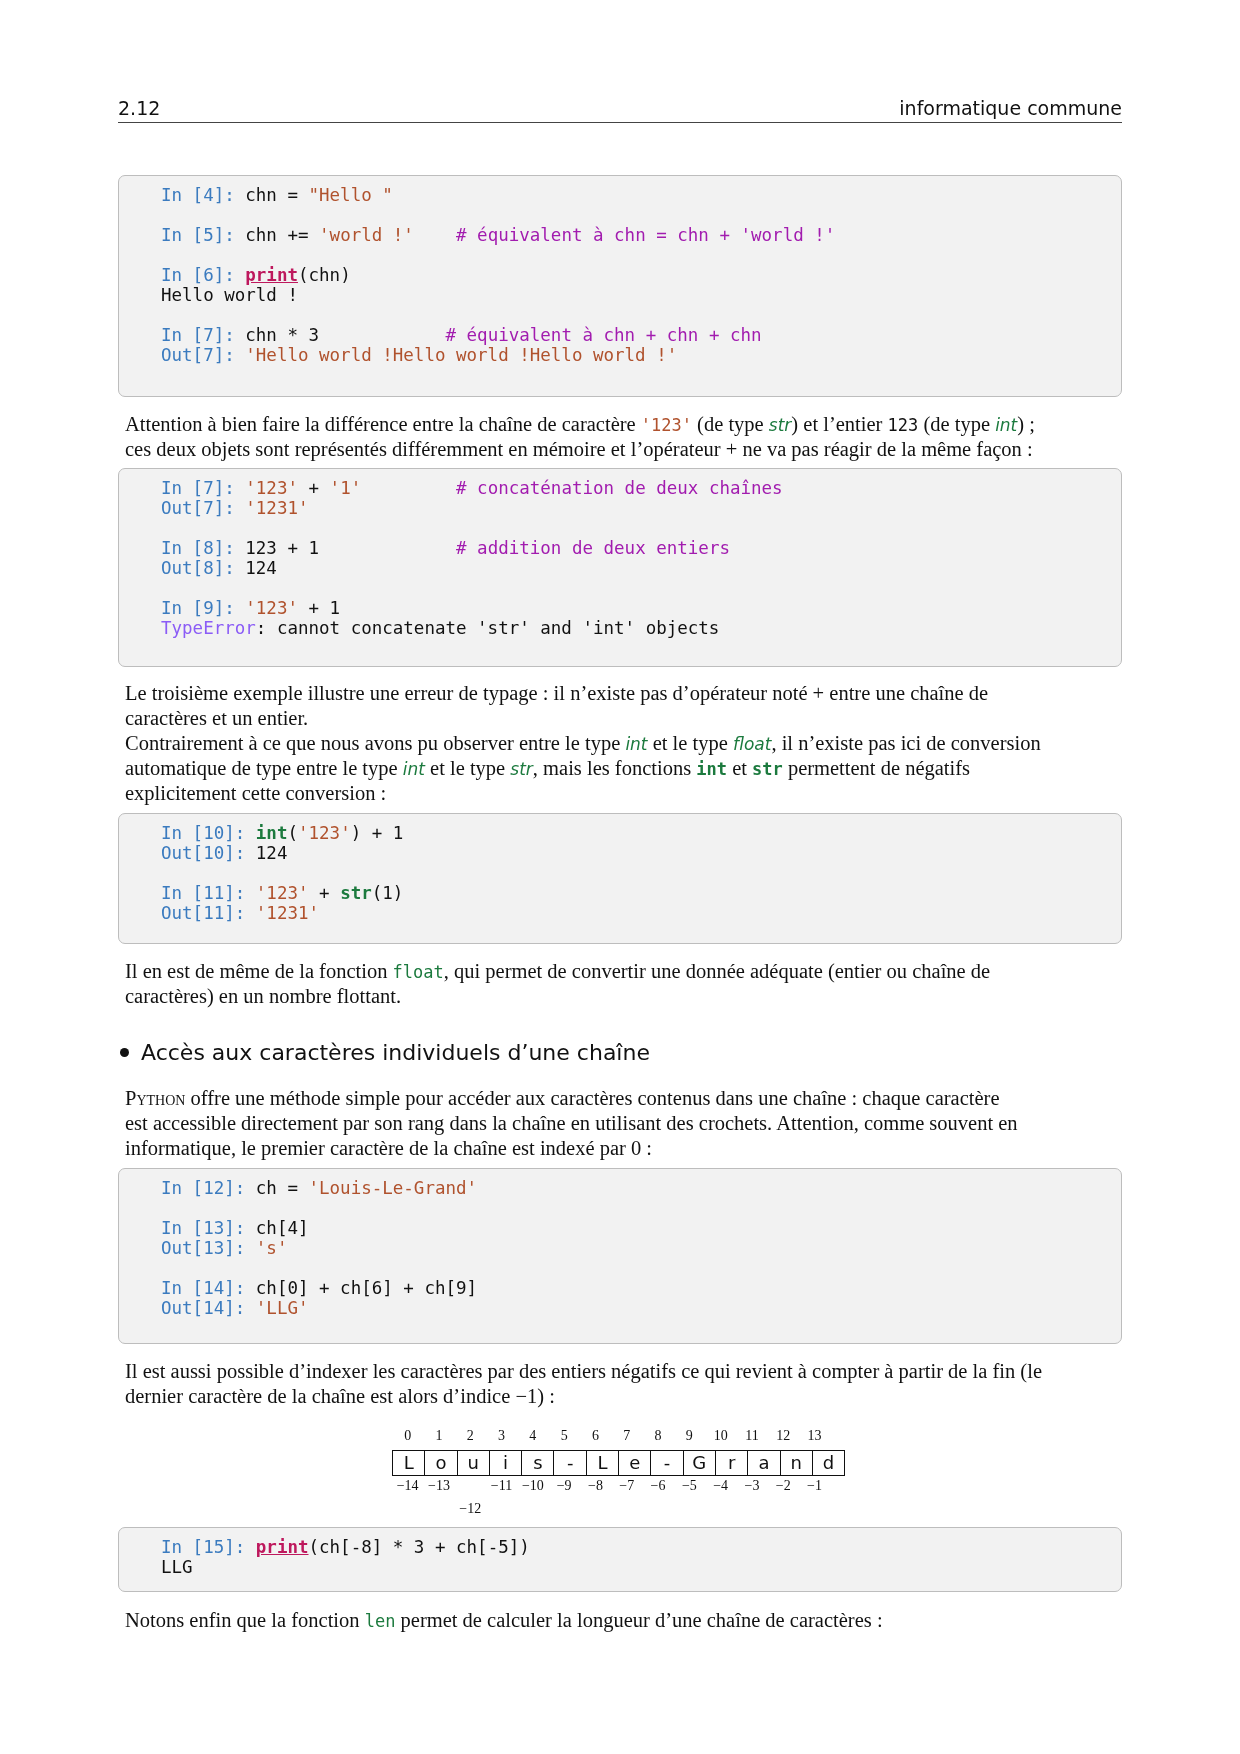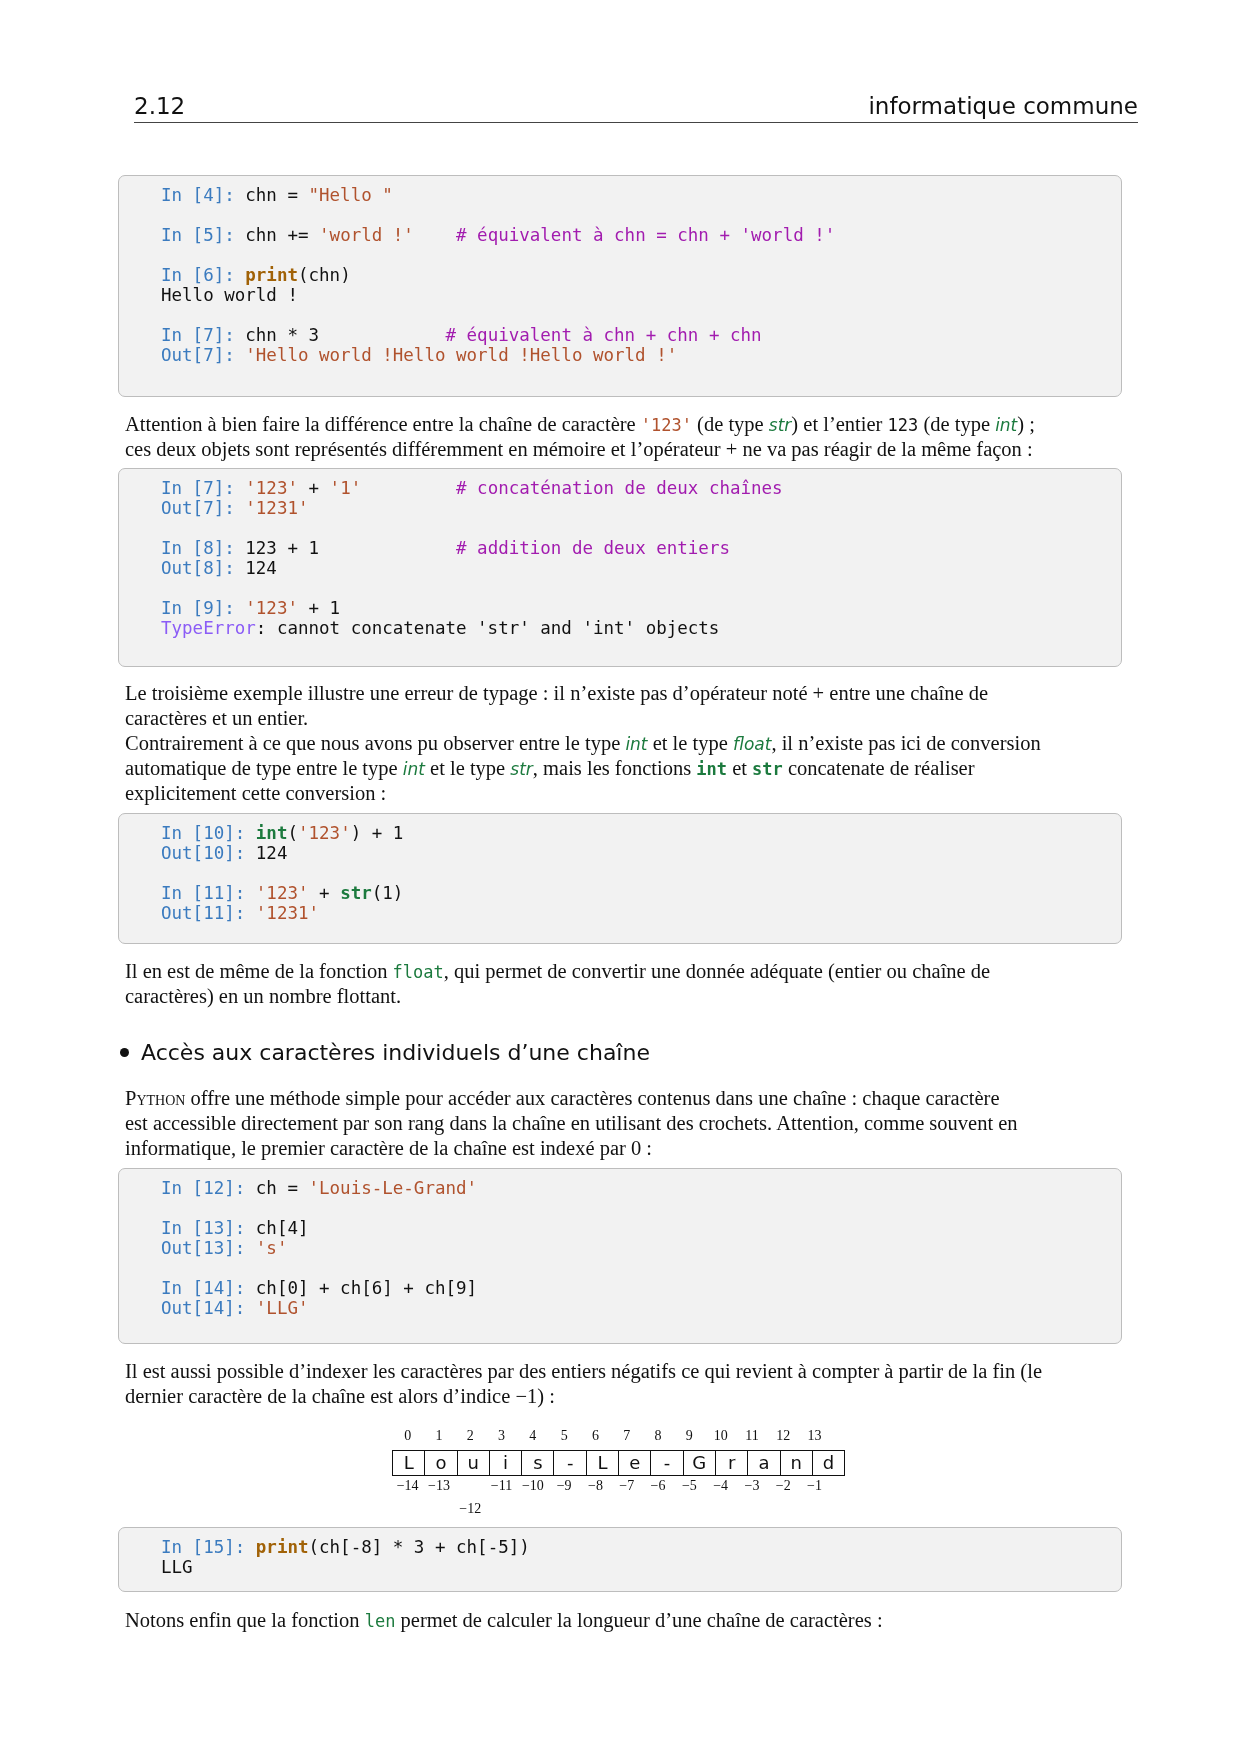--- a/index.html
+++ b/index.html
@@ -1,29 +1,29 @@
 <!DOCTYPE html>
 <html><head>
 <meta charset="utf-8">
 <style>
   html, body { margin: 0; padding: 0; background: #ffffff; }
   body { width: 1240px; height: 1754px; position: relative; overflow: hidden; color: #111; }
   .page { position: absolute; left: 118px; width: 1004px; top: 0; }
-  .hdr { position: absolute; top: 94px; left: 16px; width: 1004px; height: 28px;
-         font-family: "DejaVu Sans", sans-serif; font-size: 23px; border-bottom: 1.5px solid #444; }
+  .hdr { position: absolute; top: 94px; left: 0; width: 1004px; height: 28px;
+         font-family: "DejaVu Sans", sans-serif; font-size: 19px; border-bottom: 1.5px solid #444; }
   .hdr .l { position: absolute; left: 0; bottom: 3px; }
   .hdr .r { position: absolute; right: 0; bottom: 3px; }
   .code { position: absolute; left: 0; width: 1002px; background: #f2f2f2; border: 1px solid #bdbdbd;
           border-radius: 7px; font-family: "DejaVu Sans Mono", monospace; font-size: 17.5px; color: #111; }
   .code .ln { position: absolute; left: 42px; white-space: pre; height: 22px; line-height: 22px; }
   .p-in { color: #3b7bbf; }
   .p-out { color: #3b7bbf; }
   .str { color: #b0522d; }
   .cm { color: #a21caf; }
-  .kw { color: #a16207; font-weight: bold; }
+  .kw { color: #be185d; font-weight: bold; text-decoration: underline; }
   .bi { color: #1c7a3e; font-weight: bold; }
   .err { color: #8b5cf6; }
   .txt { position: absolute; left: 7px; width: 1004px; font-family: "Liberation Serif", "DejaVu Serif", serif;
          font-size: 20.5px; line-height: 33px; text-align: justify; }
   .txt .line { display: block; white-space: nowrap; height: 25px; }
   .mono-str { font-family: "DejaVu Sans Mono", monospace; font-size: 17px; color: #b0522d; }
   .mono { font-family: "DejaVu Sans Mono", monospace; font-size: 17px; }
   .ty { font-family: "DejaVu Sans", sans-serif; font-style: italic; color: #1c7a3e; font-size: 17px; }
   .fn { font-family: "DejaVu Sans Mono", monospace; font-size: 17px; color: #1c7a3e; font-weight: bold; }
   .sc { font-variant: small-caps; }
@@ -66,21 +66,21 @@
       <div class="ln" style="top: 68px;"><span class="p-in">In [8]: </span><span>123 + 1</span><span class="cm">             # addition de deux entiers</span></div>
       <div class="ln" style="top: 88px;"><span class="p-out">Out[8]: </span><span>124</span></div>
       <div class="ln" style="top: 128px;"><span class="p-in">In [9]: </span><span class="str">'123'</span><span> + 1</span></div>
       <div class="ln" style="top: 148px;"><span class="err">TypeError</span><span>: cannot concatenate 'str' and 'int' objects</span></div>
     </div>
 
   <div class="txt" style="top:677px;">
     <span class="line">Le troisième exemple illustre une erreur de typage : il n’existe pas d’opérateur noté + entre une chaîne de</span>
     <span class="line">caractères et un entier.</span>
     <span class="line"><span>Contrairement à ce que nous avons pu observer entre le type </span><span class="ty">int</span><span> et le type </span><span class="ty">float</span><span>, il n’existe pas ici de conversion</span></span>
-    <span class="line"><span>automatique de type entre le type </span><span class="ty">int</span><span> et le type </span><span class="ty">str</span><span>, mais les fonctions </span><span class="fn">int</span><span> et </span><span class="fn">str</span><span> concatenate de réaliser</span></span>
+    <span class="line"><span>automatique de type entre le type </span><span class="ty">int</span><span> et le type </span><span class="ty">str</span><span>, mais les fonctions </span><span class="fn">int</span><span> et </span><span class="fn">str</span><span> permettent de négatifs</span></span>
     <span class="line">explicitement cette conversion :</span>
   </div>
 
   <div class="code" id="box3" style="top:813px;height:129px;">
       <div class="ln" style="top: 8px;"><span class="p-in">In [10]: </span><span class="bi">int</span><span>(</span><span class="str">'123'</span><span>) + 1</span></div>
       <div class="ln" style="top: 28px;"><span class="p-out">Out[10]: </span><span>124</span></div>
       <div class="ln" style="top: 68px;"><span class="p-in">In [11]: </span><span class="str">'123'</span><span> + </span><span class="bi">str</span><span>(1)</span></div>
       <div class="ln" style="top: 88px;"><span class="p-out">Out[11]: </span><span class="str">'1231'</span></div>
     </div>
 

